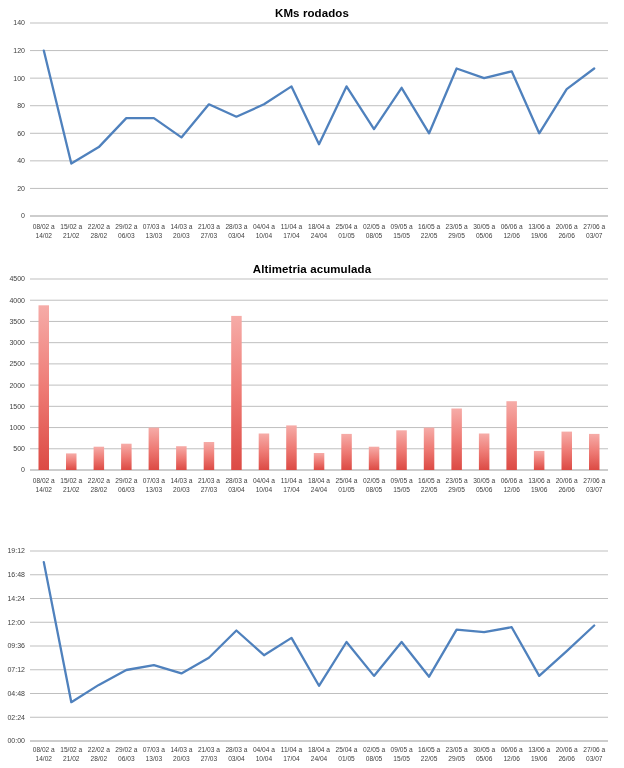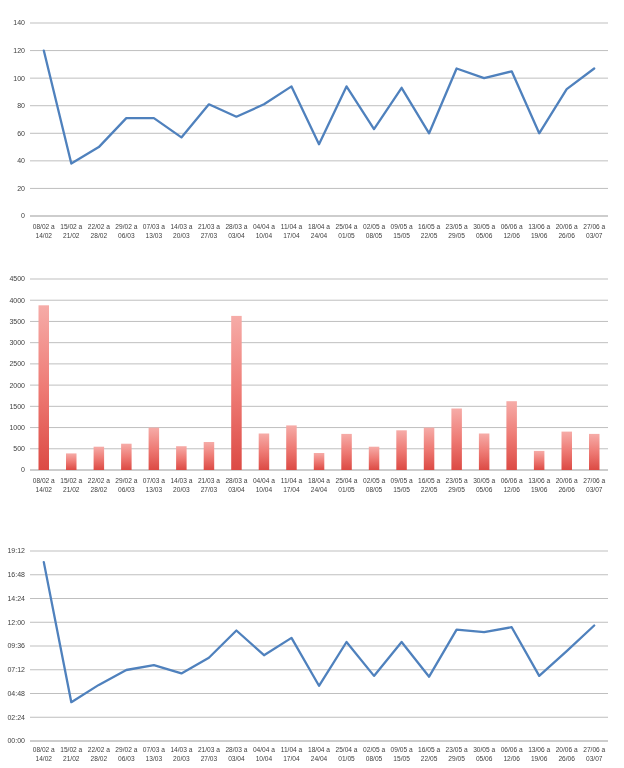--- a/index.html
+++ b/index.html
@@ -9,20 +9,21 @@
                font-size:11.5px;font-weight:bold;color:#000;letter-spacing:.1px;}
   svg.chart-svg{position:absolute;left:0;top:0;}
   svg text{font-family:"Liberation Sans",sans-serif;}
 </style>
 </head>
 <body>
 
 <div>
 
   <div class="chart-block">
+    <div class="chart-title">KMs rodados</div>
     <svg class="chart-svg" id="svg-chart-0" width="624" height="256" viewBox="0 0 624 256">
         <line x1="30" y1="216" x2="608" y2="216" stroke="#9B9B9B" stroke-width="1"></line>
         <text x="25" y="218.4" text-anchor="end" font-size="7" fill="#404040">0</text>
         <line x1="30" y1="188.42857142857144" x2="608" y2="188.42857142857144" stroke="#BFBFBF" stroke-width="1"></line>
         <text x="25" y="190.82857142857145" text-anchor="end" font-size="7" fill="#404040">20</text>
         <line x1="30" y1="160.85714285714286" x2="608" y2="160.85714285714286" stroke="#BFBFBF" stroke-width="1"></line>
         <text x="25" y="163.25714285714287" text-anchor="end" font-size="7" fill="#404040">40</text>
         <line x1="30" y1="133.28571428571428" x2="608" y2="133.28571428571428" stroke="#BFBFBF" stroke-width="1"></line>
         <text x="25" y="135.68571428571428" text-anchor="end" font-size="7" fill="#404040">60</text>
         <line x1="30" y1="105.71428571428572" x2="608" y2="105.71428571428572" stroke="#BFBFBF" stroke-width="1"></line>
@@ -73,20 +74,21 @@
         <text x="539.1904761904761" y="238" text-anchor="middle" font-size="6.6" fill="#404040">19/06</text>
         <text x="566.7142857142858" y="229" text-anchor="middle" font-size="6.6" fill="#404040">20/06 a</text>
         <text x="566.7142857142858" y="238" text-anchor="middle" font-size="6.6" fill="#404040">26/06</text>
         <text x="594.2380952380953" y="229" text-anchor="middle" font-size="6.6" fill="#404040">27/06 a</text>
         <text x="594.2380952380953" y="238" text-anchor="middle" font-size="6.6" fill="#404040">03/07</text>
         <polyline points="43.8,50.6 71.3,163.6 98.8,147.1 126.3,118.1 153.9,118.1 181.4,137.4 208.9,104.3 236.4,116.7 264.0,104.3 291.5,86.4 319.0,144.3 346.5,86.4 374.0,129.1 401.6,87.8 429.1,133.3 456.6,68.5 484.1,78.1 511.7,71.3 539.2,133.3 566.7,89.2 594.2,68.5" fill="none" stroke="#4F81BD" stroke-width="2.3" stroke-linejoin="round" stroke-linecap="round"></polyline>
       </svg>
   </div>
 
   <div class="chart-block">
+    <div class="chart-title">Altimetria acumulada</div>
     <svg class="chart-svg" id="svg-chart-1" width="624" height="256" viewBox="0 0 624 256">
         <defs>
           <linearGradient id="barGrad1" x1="0" y1="0" x2="0" y2="1">
             <stop offset="0%" stop-color="#F6ACA8"></stop>
             <stop offset="50%" stop-color="#EE7B75"></stop>
             <stop offset="100%" stop-color="#DC4A44"></stop>
           </linearGradient>
         </defs>
         <line x1="30" y1="214" x2="608" y2="214" stroke="#9B9B9B" stroke-width="1"></line>
         <text x="25" y="216.4" text-anchor="end" font-size="7" fill="#404040">0</text>

